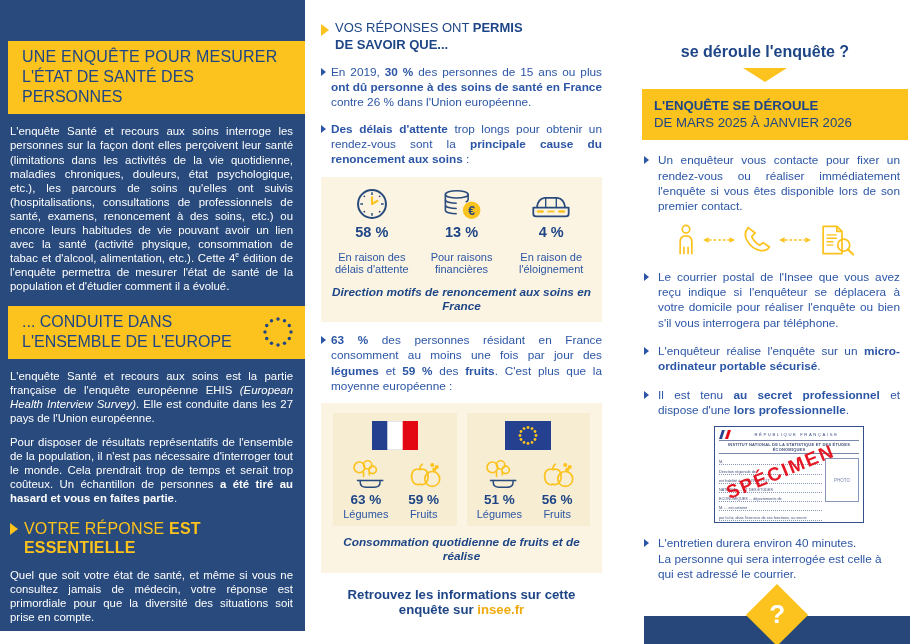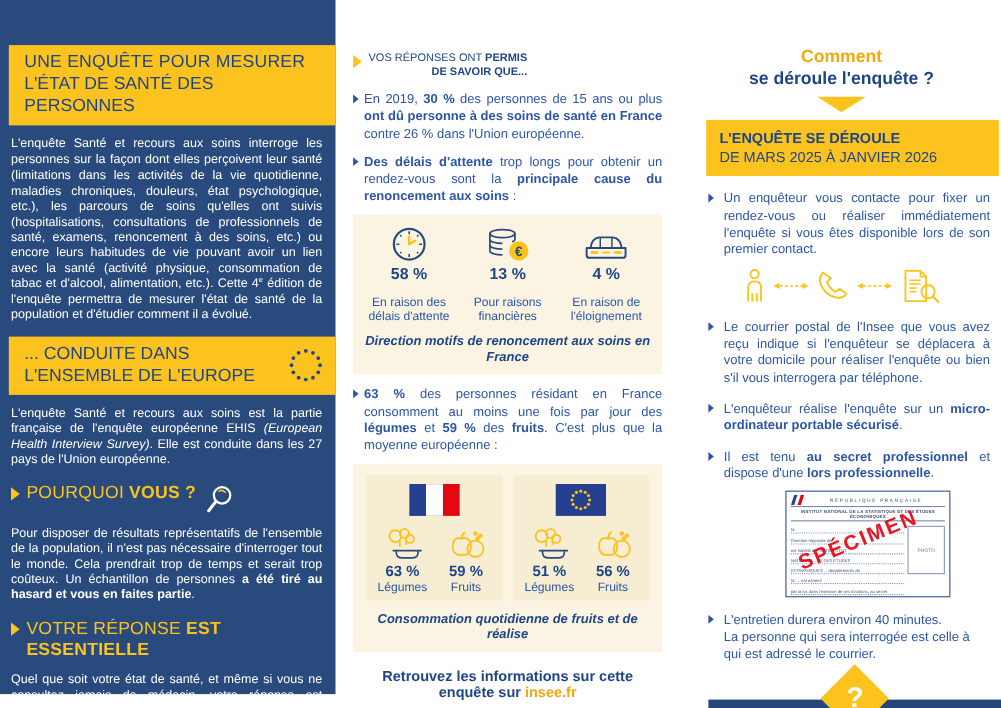--- a/index.html
+++ b/index.html
@@ -30,21 +30,21 @@
   .lpar{font-size:11.4px;line-height:1.23;text-align:justify;margin:10px 12px 0 10px;}
   .lhead{color:var(--yellow);font-size:16px;margin:15px 6px 0 10px;line-height:1.18;
          display:flex;align-items:flex-start;}
   .lhead .htext{letter-spacing:.2px;}
   .tri-y{width:0;height:0;border-left:8px solid var(--yellow);
          border-top:6px solid transparent;border-bottom:6px solid transparent;
          margin:3px 6px 0 0;flex:none;}
   .hicon{margin-left:8px;flex:none;}
 
   
-  .mhead{display:flex;margin-top:46px;font-size:10px;color:var(--hdr-blue);line-height:1.3;text-align:right;}
+  .mhead{display:flex;margin-top:20px;font-size:13px;color:var(--hdr-blue);line-height:1.3;}
   .mhead .tri-y{margin-top:4px;}
   .bullet{display:flex;margin-top:11px;font-size:11.8px;line-height:1.3;text-align:justify;}
   .tri-b{width:0;height:0;border-left:5px solid var(--txt-blue);
          border-top:4px solid transparent;border-bottom:4px solid transparent;
          margin:3px 5px 0 0;flex:none;}
   .creambox{background:var(--cream);margin-top:9px;padding:9px 6px 9px 6px;}
   .reasons{display:flex;text-align:center;}
   .reason{flex:1;}
   .reason .pct{font-size:14.5px;font-weight:bold;color:var(--hdr-blue);margin-top:2px;}
   .reason .rlabel{font-size:11px;line-height:1.15;margin-top:11px;}
@@ -123,31 +123,20 @@
             <circle cx="7.7" cy="25.5" r="1.7"></circle>
           <circle cx="6" cy="19" r="1.7"></circle>
             <circle cx="7.7" cy="12.5" r="1.7"></circle>
             <circle cx="12.5" cy="7.7" r="1.7"></circle>
         </g>
       </svg>
     </span>
   </div>
   <div class="lpar"><span>L'enquête Santé et recours aux soins est la partie française de l'enquête européenne EHIS </span><span class="i">(European Health Interview Survey)</span><span>. Elle est conduite dans les 27 pays de l'Union européenne.</span></div>
 
-  <div class="lhead">
-    <span class="tri-y"></span>
-    <span class="htext"><span>POURQUOI </span><span class="b">VOUS ?</span></span>
-    <span class="hicon">
-      <svg width="28" height="28" viewBox="0 0 30 30">
-        <circle cx="17" cy="11" r="8" fill="none" stroke="#fff" stroke-width="2.2"></circle>
-        <path d="M11 17 l-7 9" stroke="#fff" stroke-width="3" stroke-linecap="round" fill="none"></path>
-        <path d="M14 7 q3 -2 6 1" stroke="#FCC21D" stroke-width="1.6" fill="none" stroke-linecap="round"></path>
-      </svg>
-    </span>
-  </div>
   <div class="lpar"><span>Pour disposer de résultats représentatifs de l'ensemble de la population, il n'est pas nécessaire d'interroger tout le monde. Cela prendrait trop de temps et serait trop coûteux. Un échantillon de personnes </span><span class="b">a été tiré au hasard et vous en faites partie</span><span>.</span></div>
 
   <div class="lhead">
     <span class="tri-y"></span>
     <span class="htext"><span>VOTRE RÉPONSE </span><span class="b">EST ESSENTIELLE</span></span>
   </div>
   <div class="lpar"><span>Quel que soit votre état de santé, et même si vous ne consultez jamais de médecin, votre réponse est primordiale pour que la diversité des situations soit prise en compte.</span></div>
 
 </div>
 
@@ -347,21 +336,20 @@
   </div>
 
   <div class="infoline">
     <span><span class="b">Retrouvez les informations sur cette enquête sur </span></span><span class="c-accent">insee.fr</span>
   </div>
 
 </div>
 
 <div id="panel-right" class="panel">
   <div class="rtitle">
-    <div class="t1">Comment</div>
     <div class="t2">se déroule l'enquête ?</div>
   </div>
   <div class="tri-down"></div>
 
   <div class="schedbox">
     <div class="l1">L'ENQUÊTE SE DÉROULE</div>
     <div>DE MARS 2025 À JANVIER 2026</div>
   </div>
 
   <div class="rbullet">

